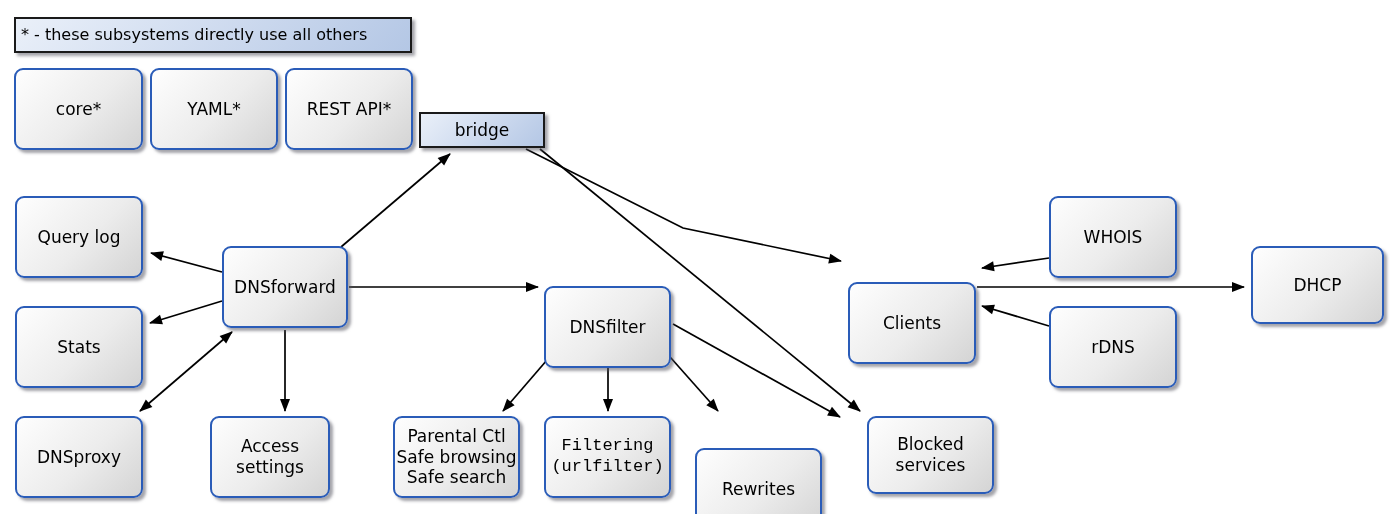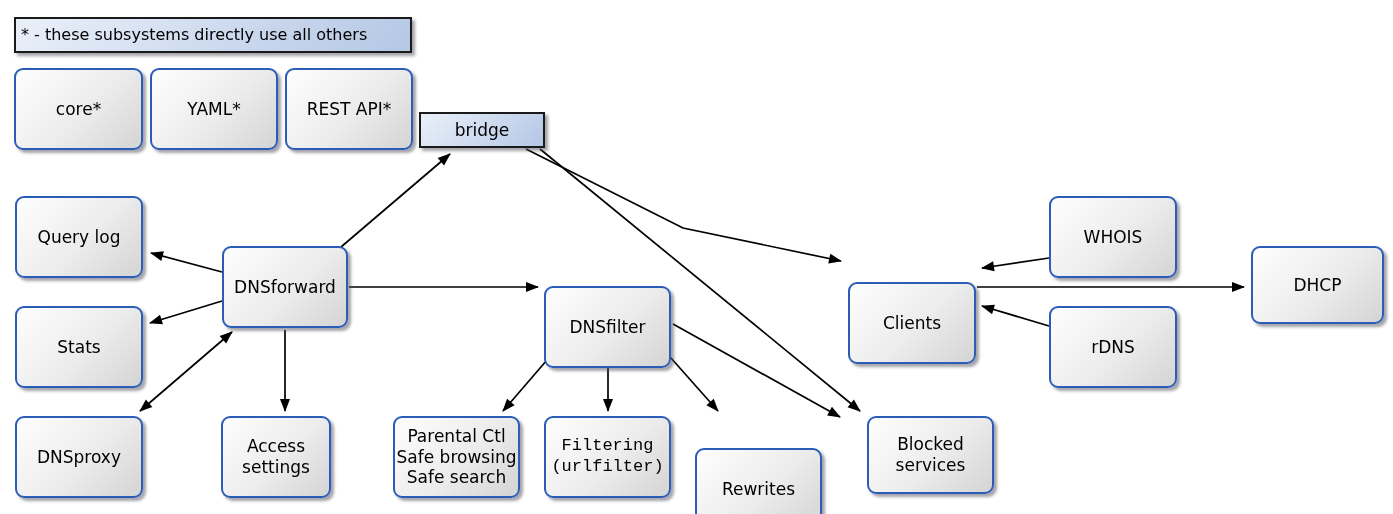--- a/index.html
+++ b/index.html
@@ -93,21 +93,21 @@
   <div class="node" style="left:150px; top:68px; width:128px; height:82px;">YAML*</div>
   <div class="node" style="left:285px; top:68px; width:128px; height:82px;">REST API*</div>
 
   <div class="node accent" style="left:419px; top:112px; width:126px; height:36px;">bridge</div>
 
   <div class="node" style="left:15px; top:306px; width:128px; height:82px;">Stats</div>
   <div class="node" style="left:15px; top:196px; width:128px; height:82px;">Query log</div>
   <div class="node" style="left:15px; top:416px; width:128px; height:82px;">DNSproxy</div>
 
   <div class="node" style="left:222px; top:246px; width:126px; height:82px;">DNSforward</div>
-  <div class="node" style="left:221px; top:416px; width:110px; height:82px;">Access
+  <div class="node" style="left:210px; top:416px; width:120px; height:82px;">Access
 settings</div>
 
   <div class="node" style="left:544px; top:246px; width:127px; height:82px;margin-top:40px;">DNSfilter</div>
 
   <div class="node" style="left:393px; top:416px; width:127px; height:82px;">Parental Ctl
 Safe browsing
 Safe search</div>
   <div class="node" style="left:544px; top:416px; width:127px; height:82px;font-family:Liberation Mono, monospace;">Filtering
 (urlfilter)</div>
   <div class="node" style="left:695px; top:416px; width:127px; height:82px;margin-top:32px;">Rewrites</div>

